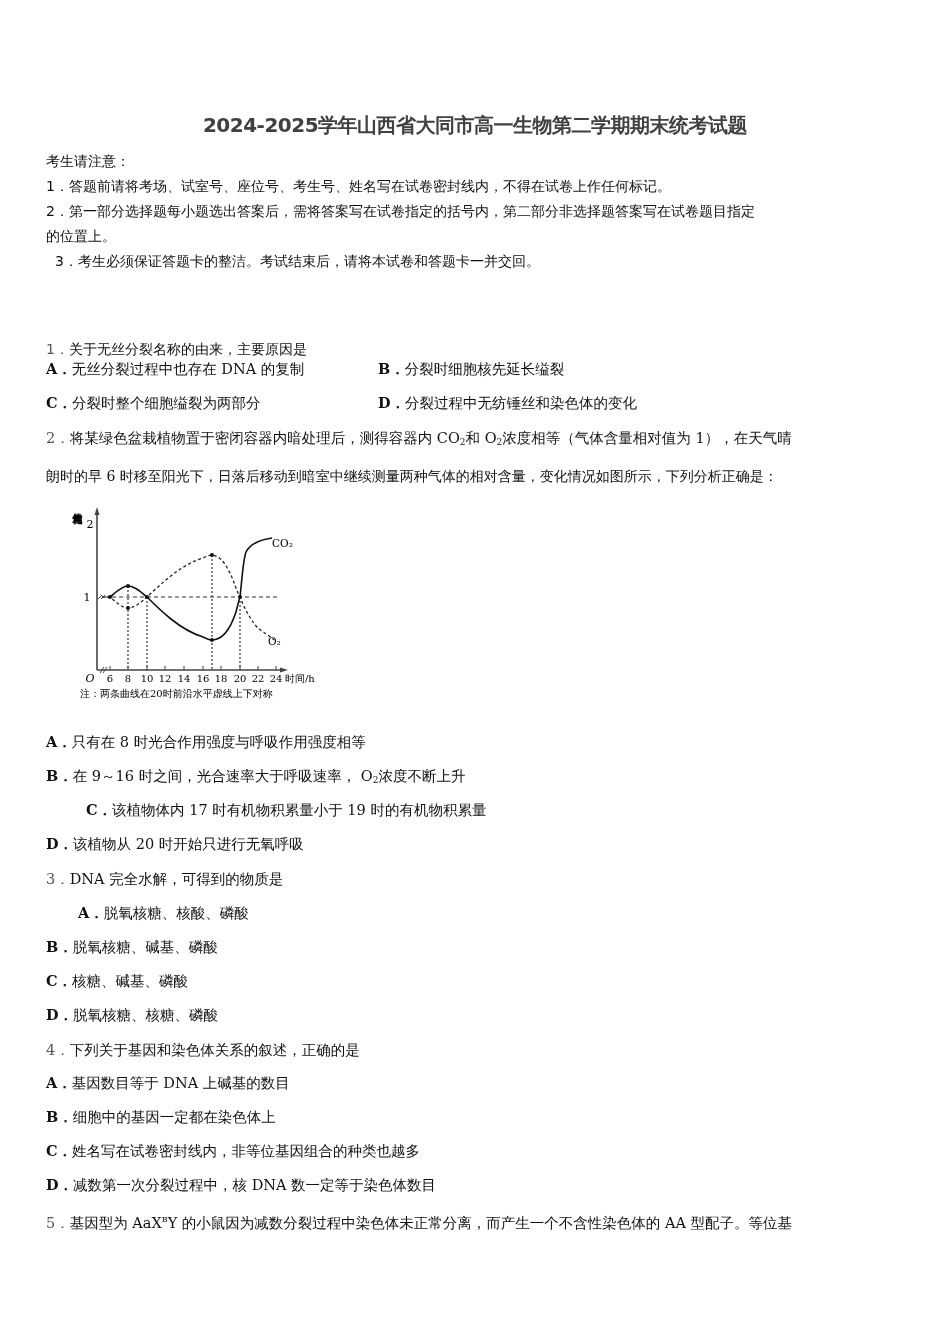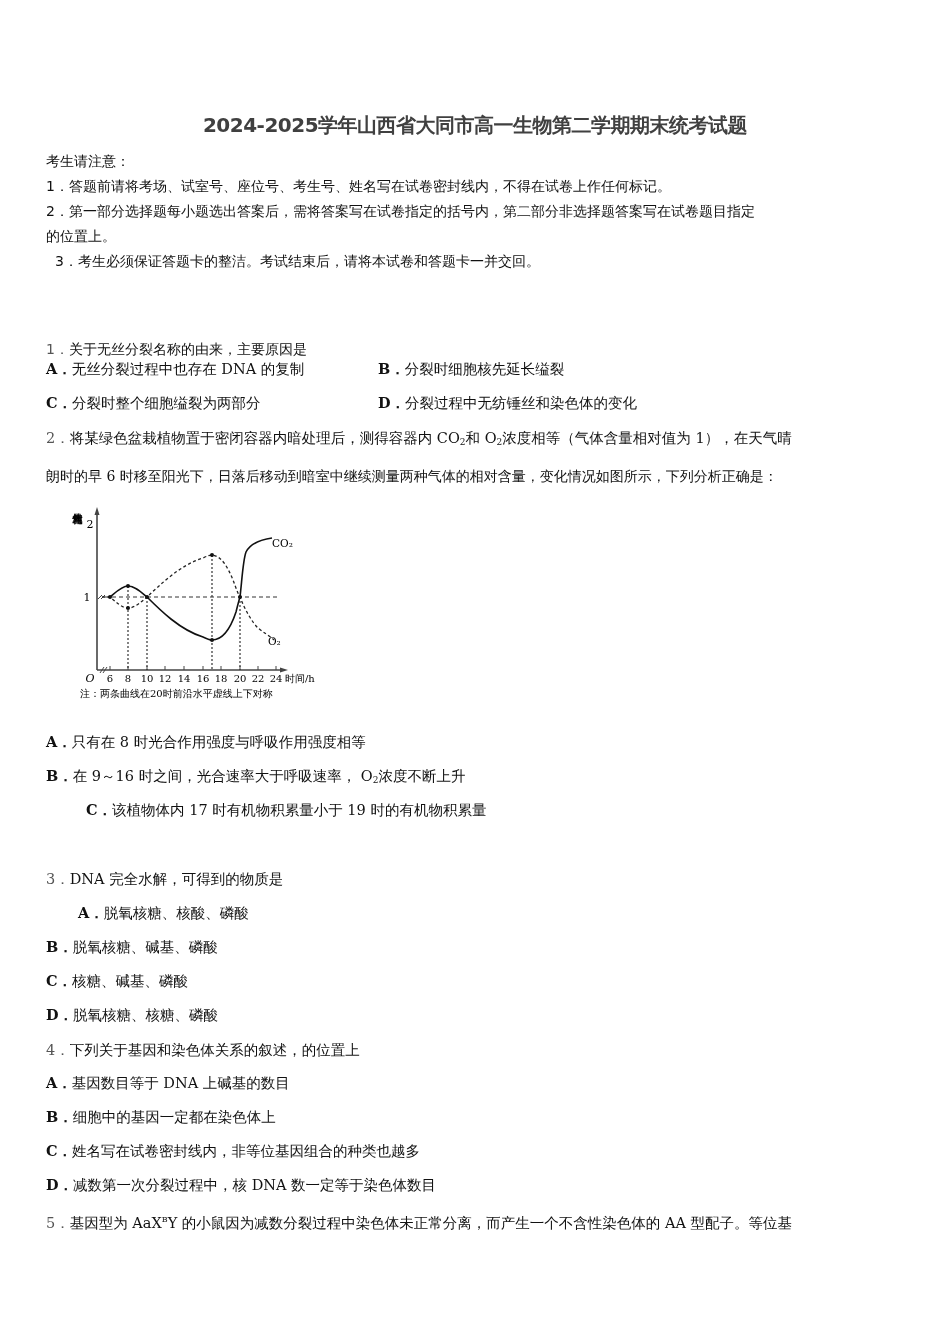--- a/index.html
+++ b/index.html
@@ -126,39 +126,42 @@
 
   <div class="line" style="top:732px;">
     <span class="opt-letter">A．</span><span>只有在 8 时光合作用强度与呼吸作用强度相等</span>
   </div>
   <div class="line" style="top:766px;">
     <span class="opt-letter">B．</span><span>在 9～16 时之间，光合速率大于呼吸速率，  O</span><sub>2</sub><span>浓度不断上升</span>
   </div>
   <div class="line" style="top:800px;margin-left:40px;">
     <span class="opt-letter">C．</span><span>该植物体内 17 时有机物积累量小于 19 时的有机物积累量</span>
   </div>
+  <div class="line" style="top:834px;">
+    <span class="opt-letter">D．</span><span>该植物从 20 时开始只进行无氧呼吸</span>
+  </div>
 
   <div class="line" style="top:869px;">
     <span class="qnum">3．</span><span>DNA 完全水解，可得到的物质是</span>
   </div>
   <div class="line" style="top:903px;margin-left:32px;">
     <span class="opt-letter">A．</span><span>脱氧核糖、核酸、磷酸</span>
   </div>
   <div class="line" style="top:937px;">
     <span class="opt-letter">B．</span><span>脱氧核糖、碱基、磷酸</span>
   </div>
   <div class="line" style="top:971px;">
     <span class="opt-letter">C．</span><span>核糖、碱基、磷酸</span>
   </div>
   <div class="line" style="top:1005px;">
     <span class="opt-letter">D．</span><span>脱氧核糖、核糖、磷酸</span>
   </div>
 
   <div class="line" style="top:1040px;">
-    <span class="qnum">4．</span><span>下列关于基因和染色体关系的叙述，的位置上</span>
+    <span class="qnum">4．</span><span>下列关于基因和染色体关系的叙述，正确的是</span>
   </div>
   <div class="line" style="top:1073px;">
     <span class="opt-letter">A．</span><span>基因数目等于 DNA 上碱基的数目</span>
   </div>
   <div class="line" style="top:1107px;">
     <span class="opt-letter">B．</span><span>细胞中的基因一定都在染色体上</span>
   </div>
   <div class="line" style="top:1141px;">
     <span class="opt-letter">C．</span><span>姓名写在试卷密封线内，非等位基因组合的种类也越多</span>
   </div>

